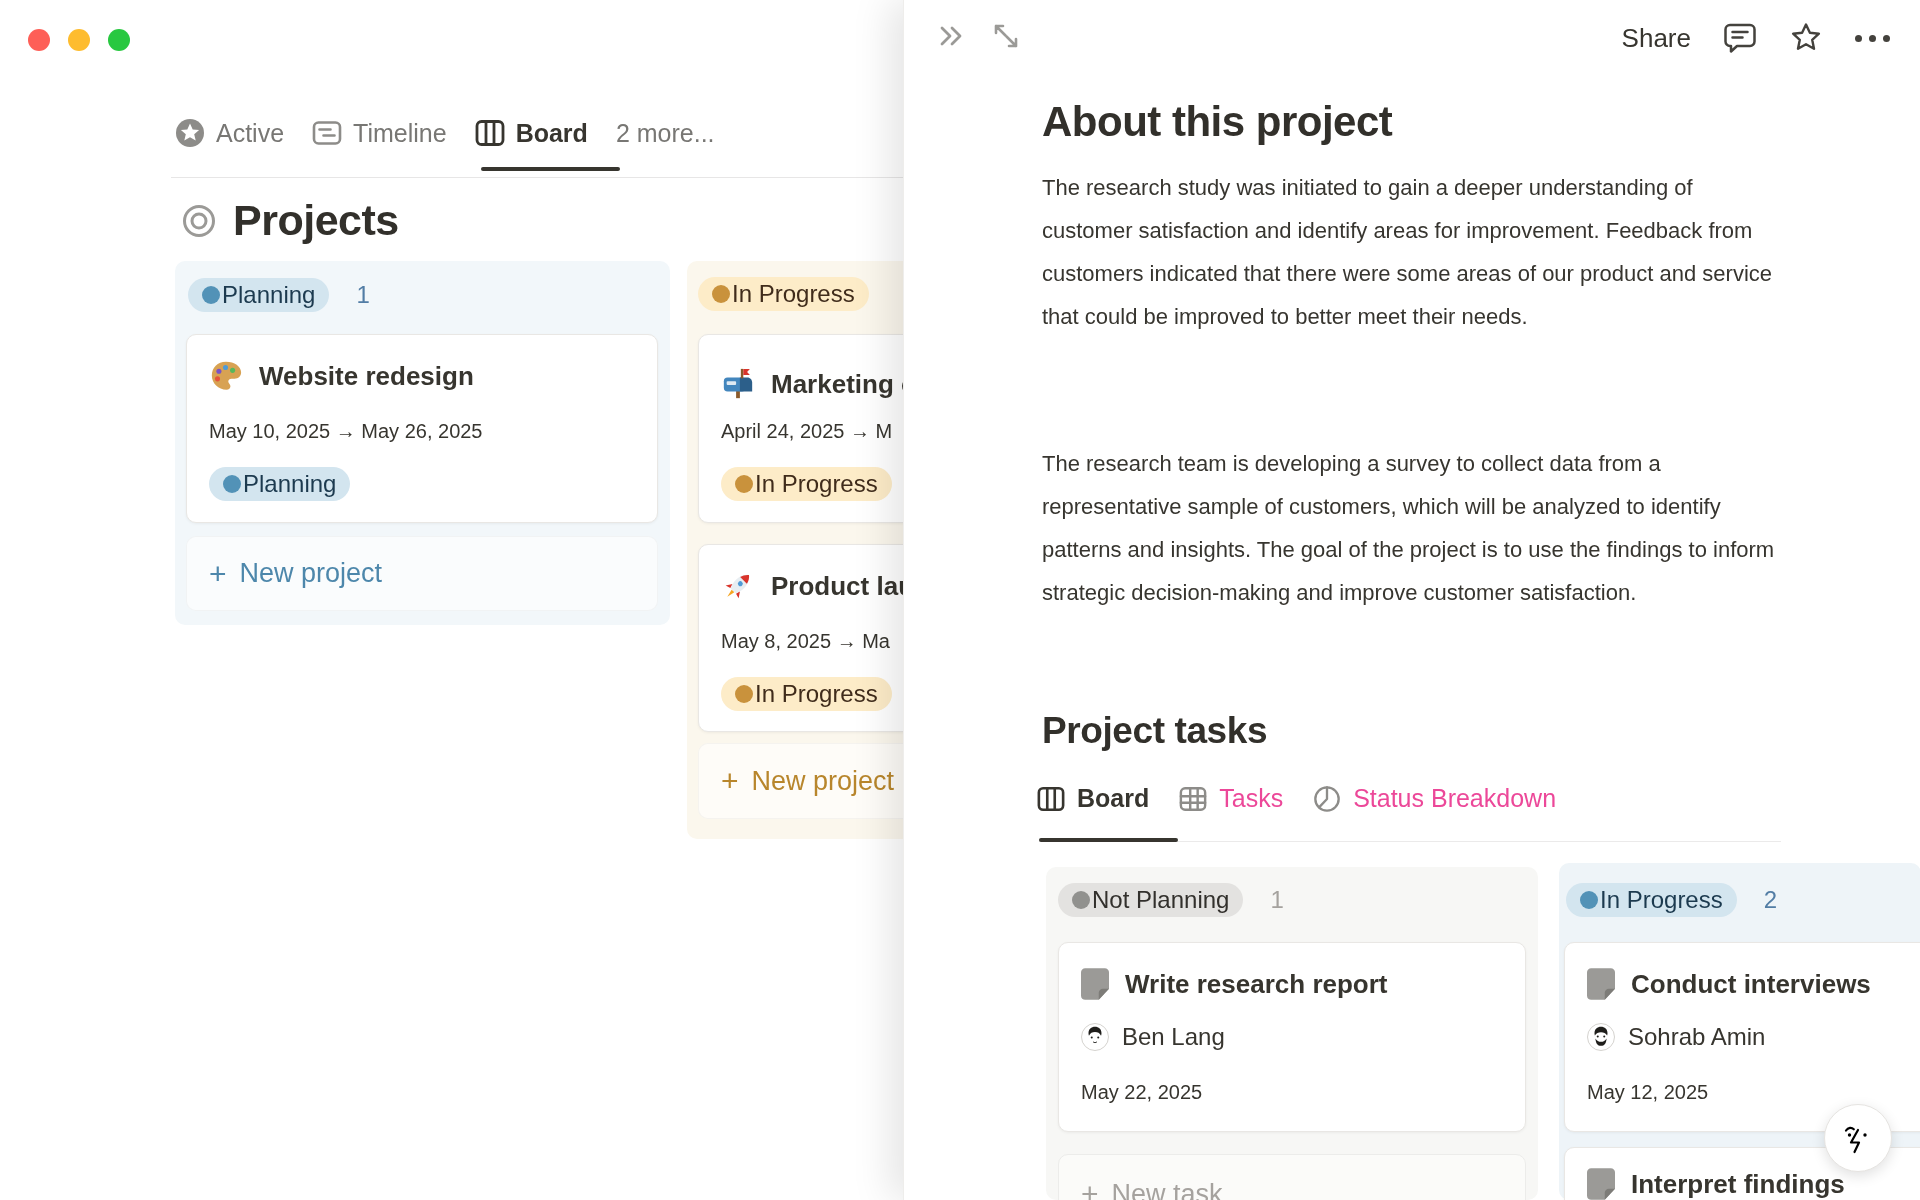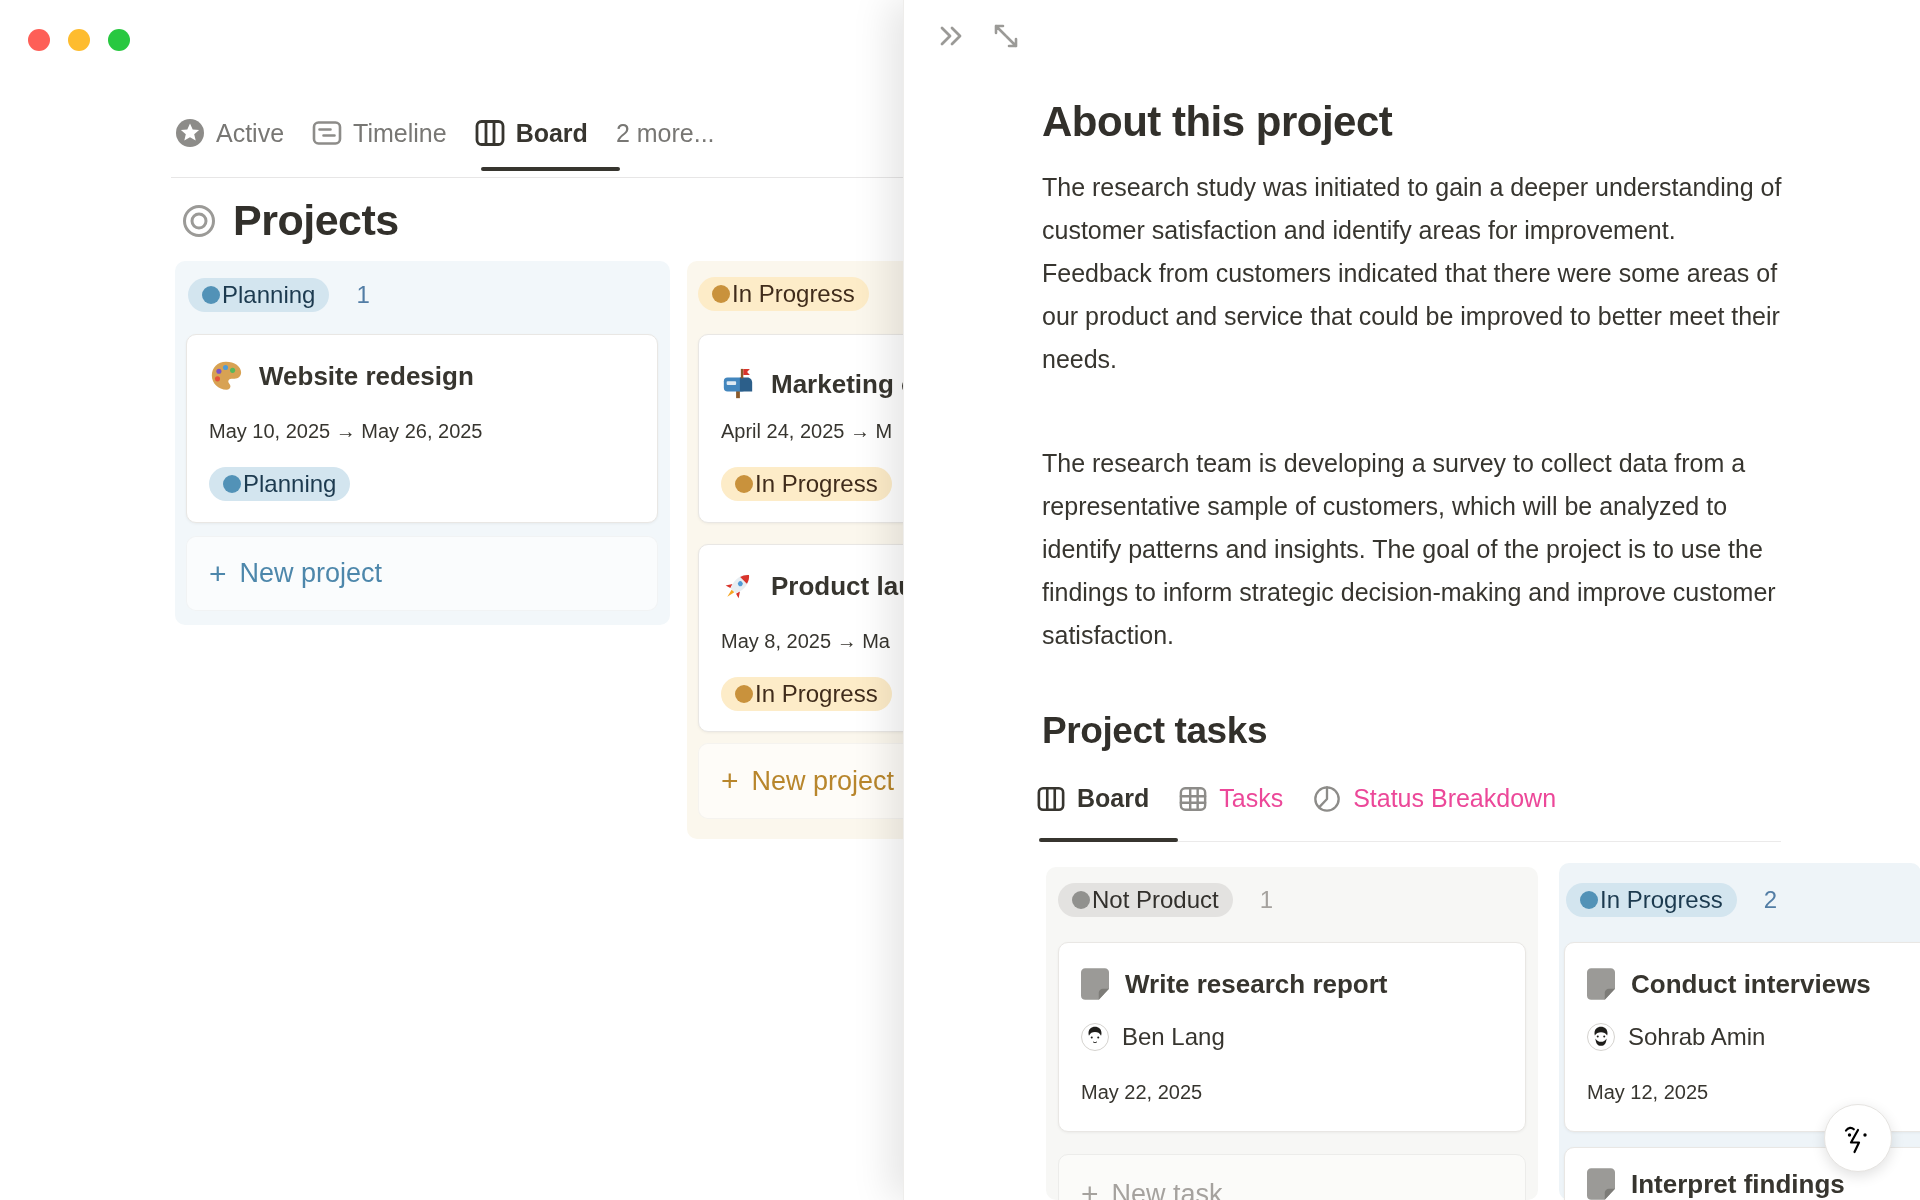--- a/index.html
+++ b/index.html
@@ -55,21 +55,21 @@
            box-shadow:-14px 0 36px rgba(0,0,0,.10); border-left:1px solid #eeedeb; z-index:10; }
   .phead-left { position:absolute; left:32px; top:20px; display:flex; gap:22px; align-items:center; }
   .phead-right { position:absolute; right:30px; top:16px; display:flex; gap:32px; align-items:center; height:44px; }
   .icon-btn { display:flex; align-items:center; justify-content:center; cursor:pointer; }
   .share { font-size:26px; color:#37352f; cursor:pointer; }
   .dots { display:flex; gap:7px; }
   .dots i { width:7px; height:7px; border-radius:50%; background:#44423d; display:block; }
 
   .pcontent { position:absolute; left:138px; top:0; width:742px; }
   .doc-h1 { position:absolute; top:98px; font-size:42px; font-weight:700; color:#32302b; letter-spacing:-0.5px; }
-  .doc-p { position:absolute; width:742px; font-size:25px; line-height:43px; color:#37352f; }
+  .doc-p { position:absolute; width:742px; font-size:22px; line-height:43px; color:#37352f; }
   .doc-p1 { top:166px; } .doc-p2 { top:442px; }
   .doc-h2 { position:absolute; top:710px; font-size:37px; font-weight:700; color:#32302b; letter-spacing:-0.4px; }
   .ptabs { position:absolute; left:133px; top:784px; display:flex; gap:30px; align-items:center; }
   .ptab { display:flex; align-items:center; gap:12px; font-size:25px; color:#ec4899; cursor:pointer; }
   .ptab.active { color:#37352f; font-weight:700; }
   .p-underline { position:absolute; left:135px; top:838px; width:139px; height:4px; background:#37352f; border-radius:2px; }
   .p-divider { position:absolute; left:135px; top:841px; width:742px; height:1px; background:rgba(55,53,47,.10); }
 
   .col-notstarted { left:142px; top:867px; width:492px; height:333px; background:#f7f7f5; }
   .col-inprog-r { left:655px; top:863px; width:362px; height:337px; background:#eef4f8; }
@@ -236,20 +236,39 @@
           <path d="M6 8l8 8-8 8M16 8l8 8-8 8"></path>
         </svg>
     </span>
     <span class="icon-btn">
       <svg width="32" height="32" viewBox="0 0 32 32" fill="none" stroke="#9b9a97" stroke-width="2.6" stroke-linecap="round" stroke-linejoin="round">
           <path d="M13 6H6v7M6 6l9.5 9.5M19 26h7v-7M26 26l-9.5-9.5"></path>
         </svg>
     </span>
   </div>
 
+  <div class="phead-right">
+    <span class="share">Share</span>
+    <span class="icon-btn">
+      <svg width="34" height="34" viewBox="0 0 34 34" fill="none" stroke="#44423d" stroke-width="2.5" stroke-linecap="round" stroke-linejoin="round">
+          <path d="M7 4h20a4.5 4.5 0 014.5 4.5v12A4.5 4.5 0 0127 25h-13l-6 5.5V25H7a4.5 4.5 0 01-4.5-4.5v-12A4.5 4.5 0 017 4z"></path>
+          <path d="M9.5 11h15M9.5 16.5h10"></path>
+        </svg>
+    </span>
+    <span class="icon-btn">
+      <svg width="34" height="34" viewBox="0 0 34 34" fill="none" stroke="#44423d" stroke-width="2.4" stroke-linejoin="round">
+          <path d="M17 3.5l3.9 8.2 9 1-6.7 6.1 1.8 8.9L17 23.2l-8 4.5 1.8-8.9-6.7-6.1 9-1z"></path>
+        </svg>
+    </span>
+    <span class="icon-btn dots">
+        <i></i>
+        <i></i>
+        <i></i>
+      </span>
+  </div>
 
   <div class="pcontent">
     <div class="doc-h1">About this project</div>
     <div class="doc-p doc-p1">The research study was initiated to gain a deeper understanding of customer satisfaction and identify areas for improvement. Feedback from customers indicated that there were some areas of our product and service that could be improved to better meet their needs.</div>
     <div class="doc-p doc-p2">The research team is developing a survey to collect data from a representative sample of customers, which will be analyzed to identify patterns and insights. The goal of the project is to use the findings to inform strategic decision-making and improve customer satisfaction.</div>
     <div class="doc-h2">Project tasks</div>
   </div>
 
   <div class="ptabs">
     <div class="ptab active">
@@ -280,21 +299,21 @@
       <span>Status Breakdown</span>
     </div>
   </div>
   <div class="p-underline"></div>
   <div class="p-divider"></div>
 
   <div class="col col-notstarted">
     <div class="colhead" style="left:12px; top:16px;">
       <span class="tag tag-gray">
         <span class="dot"></span>
-        <span>Not Product</span>
+        <span>Not Planning</span>
       </span>
       <span class="count count-gray">1</span>
     </div>
     <div class="card" style="left:12px; top:75px; width:468px; height:190px;">
       <div class="card-title-row" style="top:25px;">
         <span style="display:flex">
           <svg width="28" height="32" viewBox="0 0 30 34">
               <path d="M4.5 0h21C28 0 30 2 30 4.5V22L19 34H4.5C2 34 0 32 0 29.5v-25C0 2 2 0 4.5 0z" fill="#9b9a97"></path>
               <path d="M30 22L19 34v-7.5c0-2.5 2-4.5 4.5-4.5z" fill="#7d7c78"></path>
             </svg>

